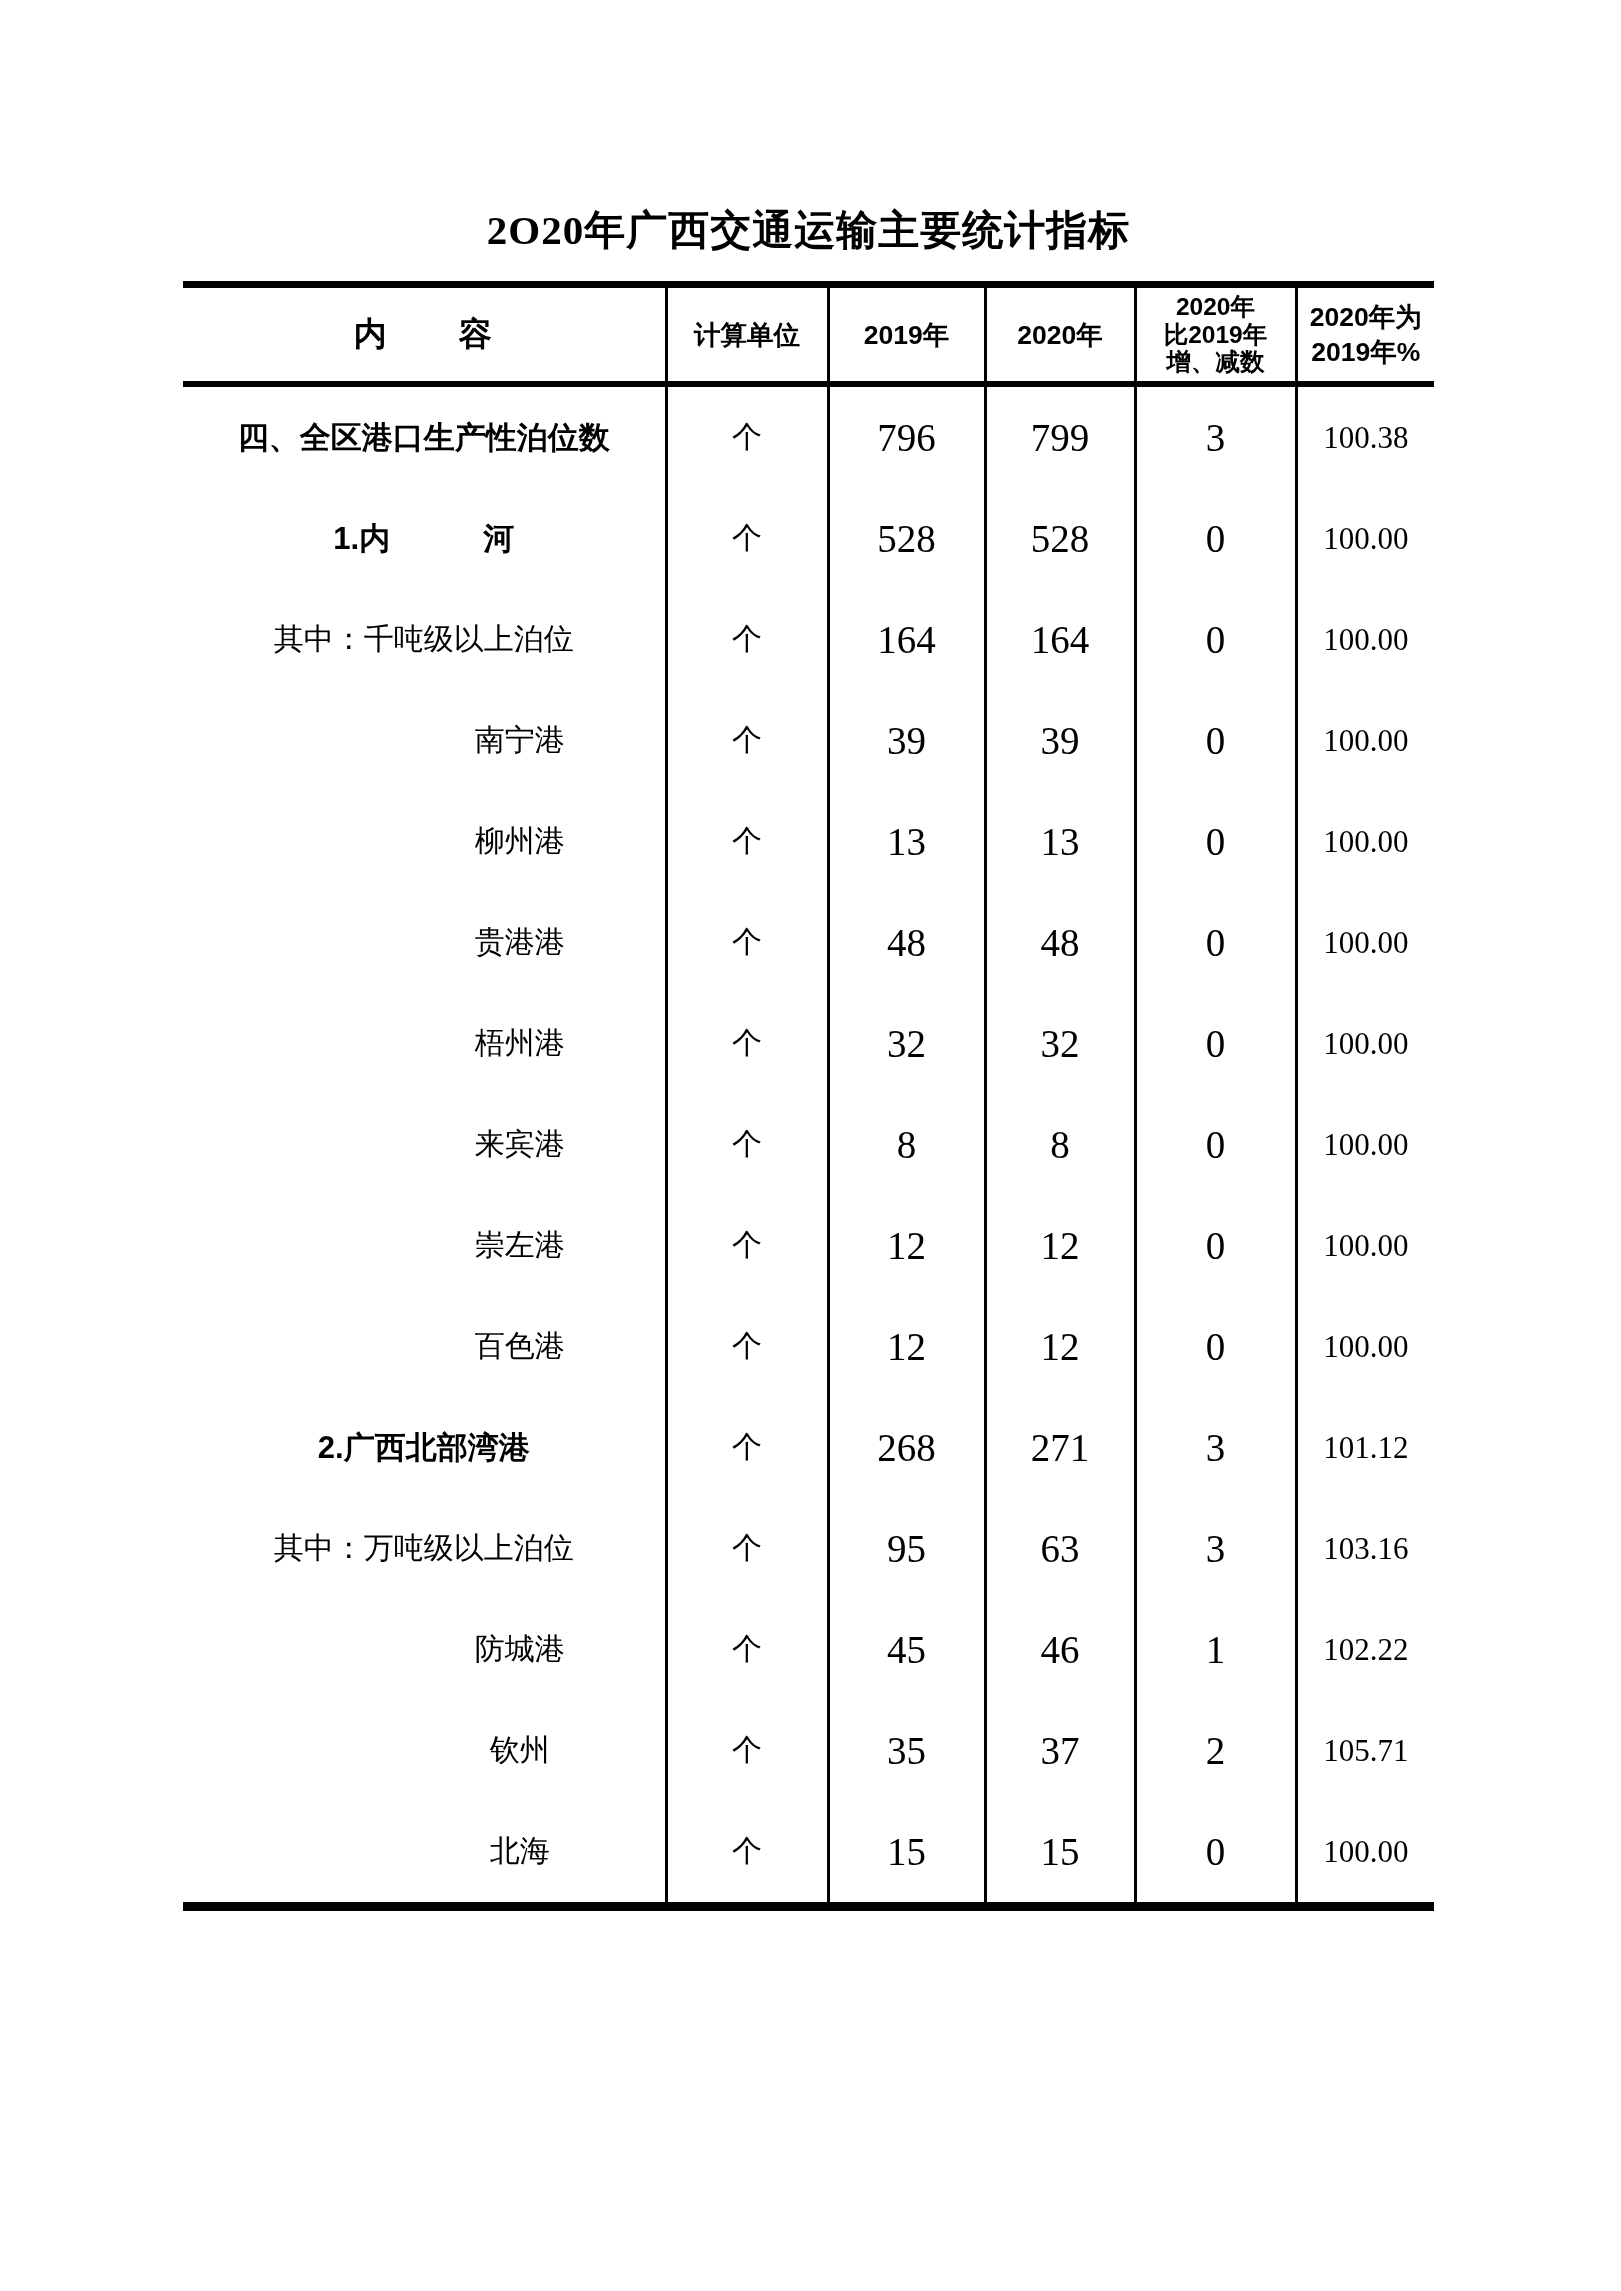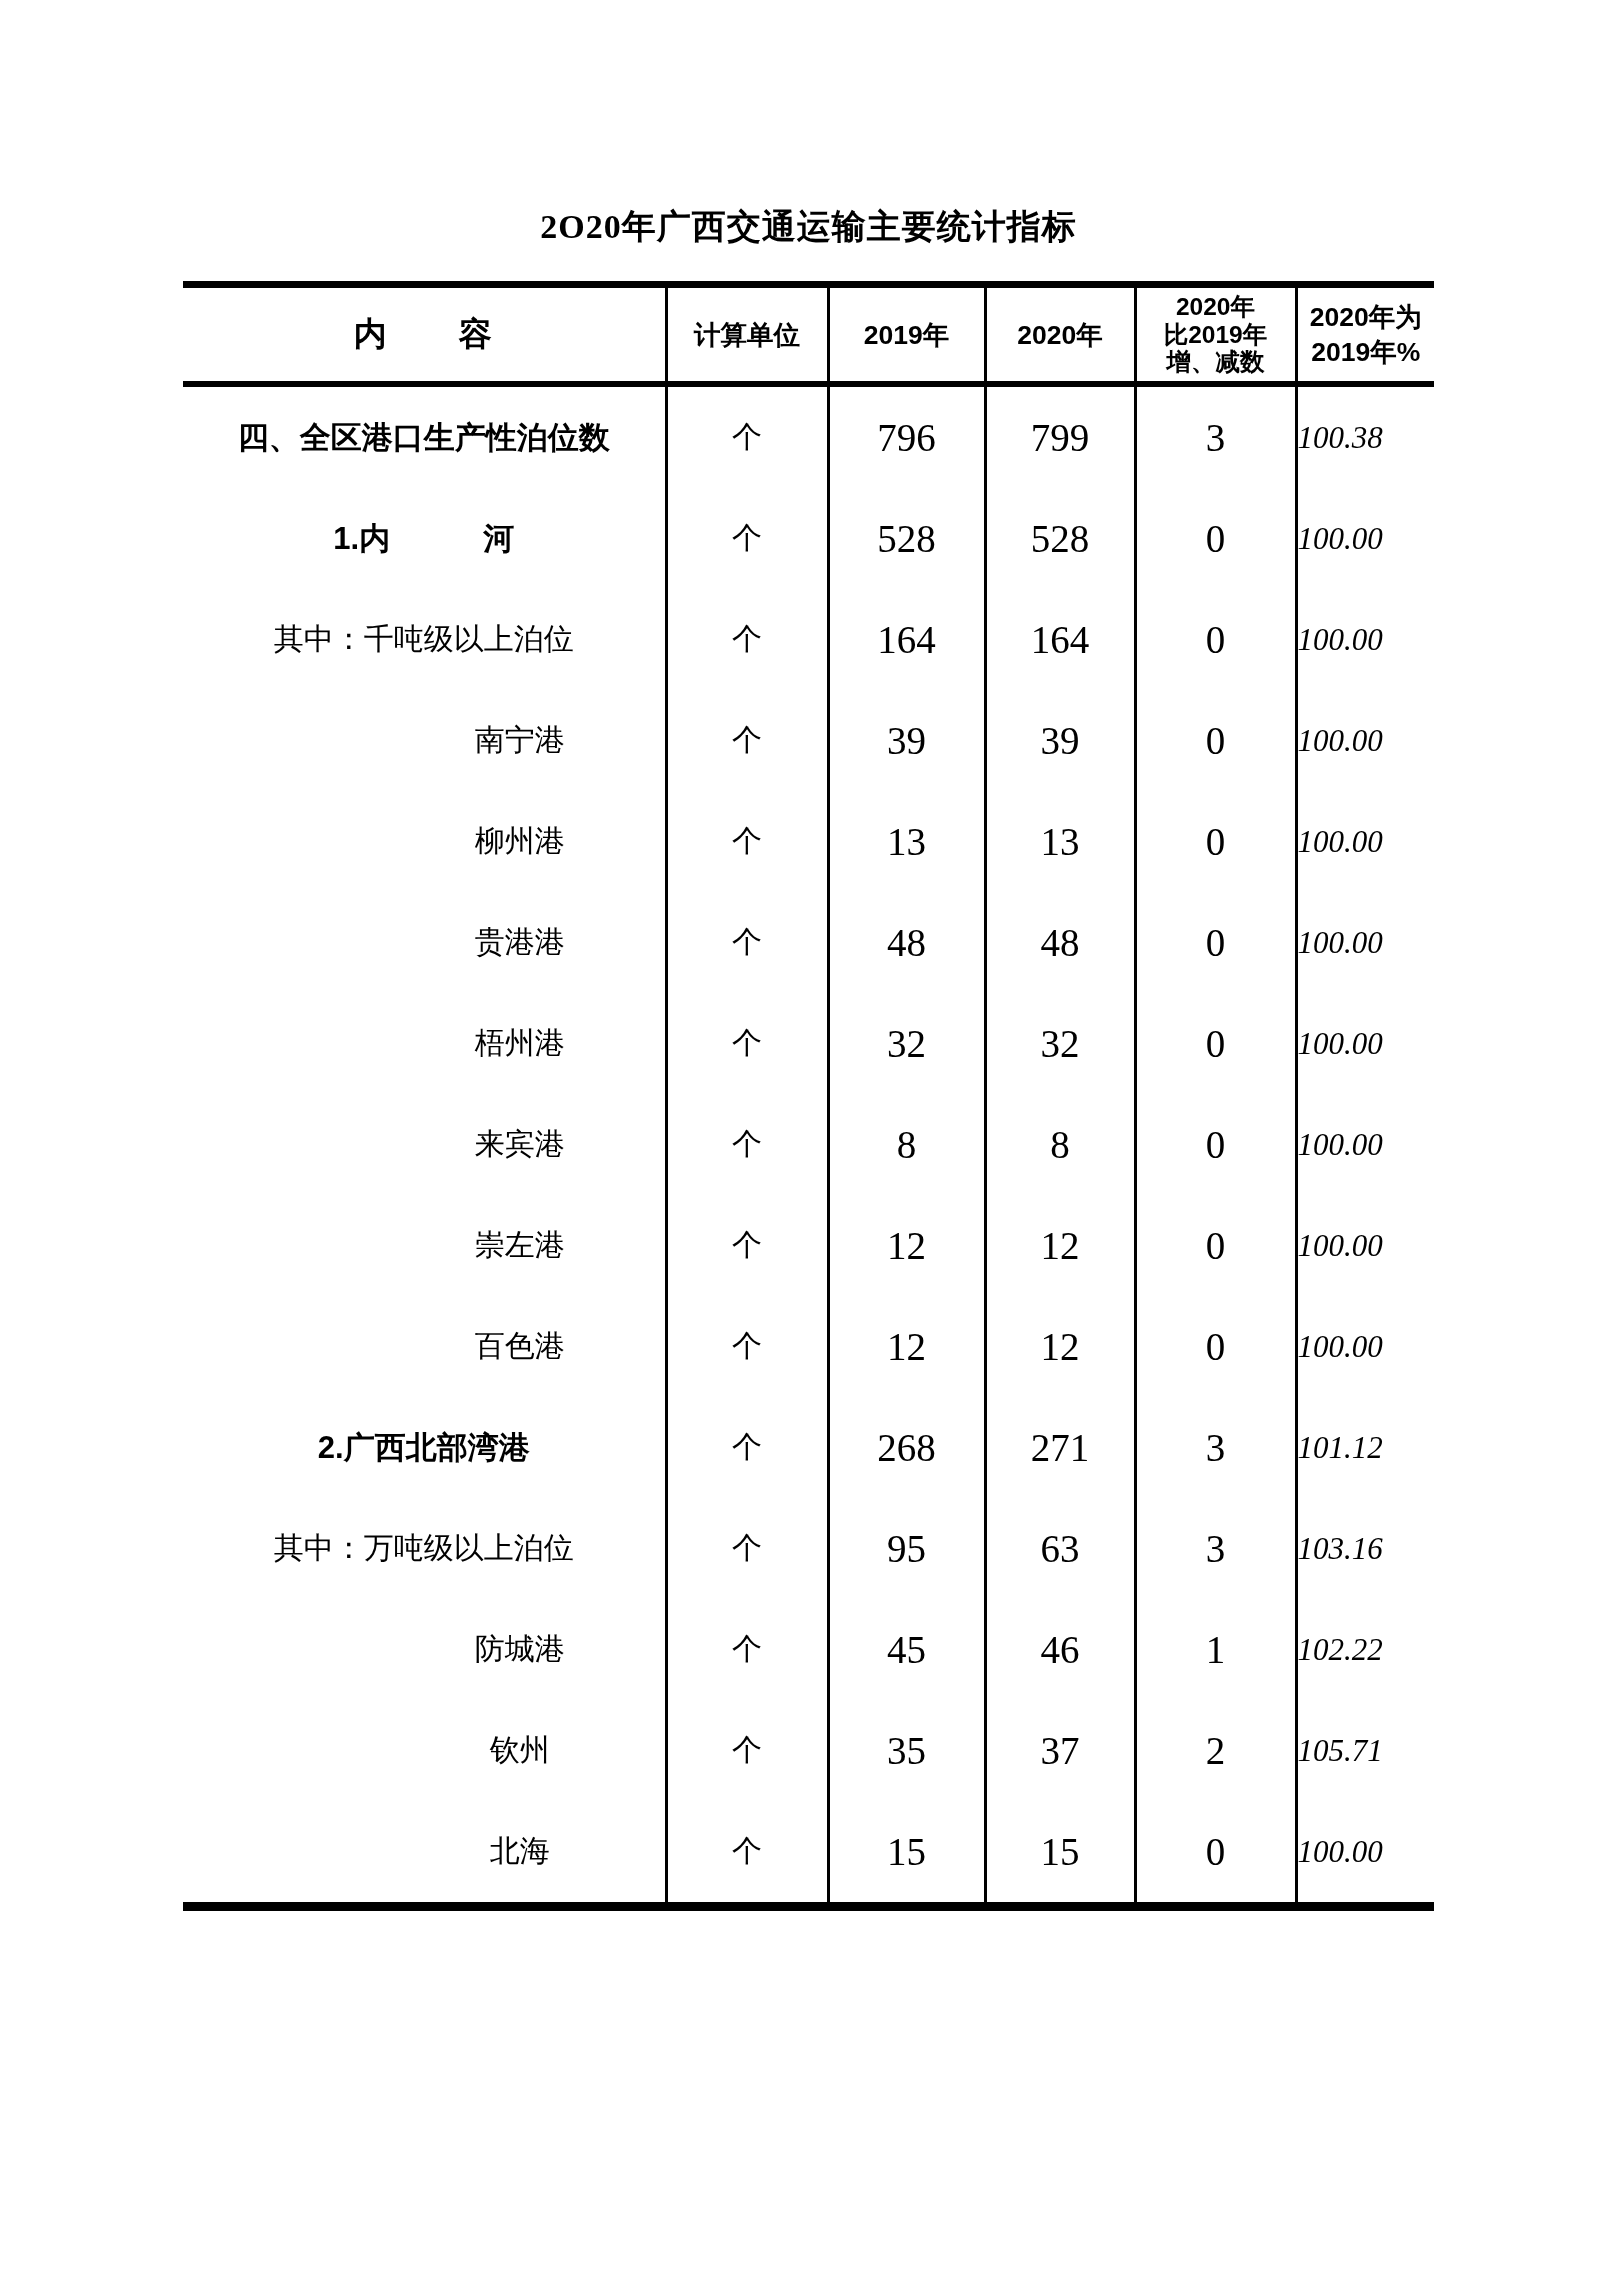--- a/index.html
+++ b/index.html
@@ -22,21 +22,21 @@
   }
   .doc-title {
     position: absolute;
     left: 183px;
     top: 208px;
     width: 1251px;
     margin: 0;
     text-align: center;
     font-family: "Liberation Serif", "DejaVu Serif", serif;
     font-weight: 700;
-    font-size: 34px;
+    font-size: 41px;
     line-height: 1.1;
     letter-spacing: 1px;
     white-space: nowrap;
   }
   table.stats {
     position: absolute;
     left: 183px;
     top: 281px;
     width: 1251px;
     border-collapse: collapse;
@@ -75,21 +75,21 @@
     padding-left: 8.8px;
   }
   tr.indent td.c-label { padding-left: 192px; }
   tr.bold td.c-label {
     font-family: "Liberation Sans", "DejaVu Sans", sans-serif;
     font-weight: 700;
     font-size: 31px;
   }
   td.c-unit { text-align: center; }
   td.c-num  { text-align: center; padding-right: 6.9px;  font-size: 39px; }
-  td.c-pct  { text-align: left; padding-right: 13.7px; font-size: 31px; font-style: italic; }
+  td.c-pct  { text-align: center; padding-right: 13.7px; font-size: 31px; }
 </style>
 </head>
 <body>
 
 <div class="page">
 
   <h1 class="doc-title">2O20年广西交通运输主要统计指标</h1>
 
   <table class="stats">
     <colgroup>

